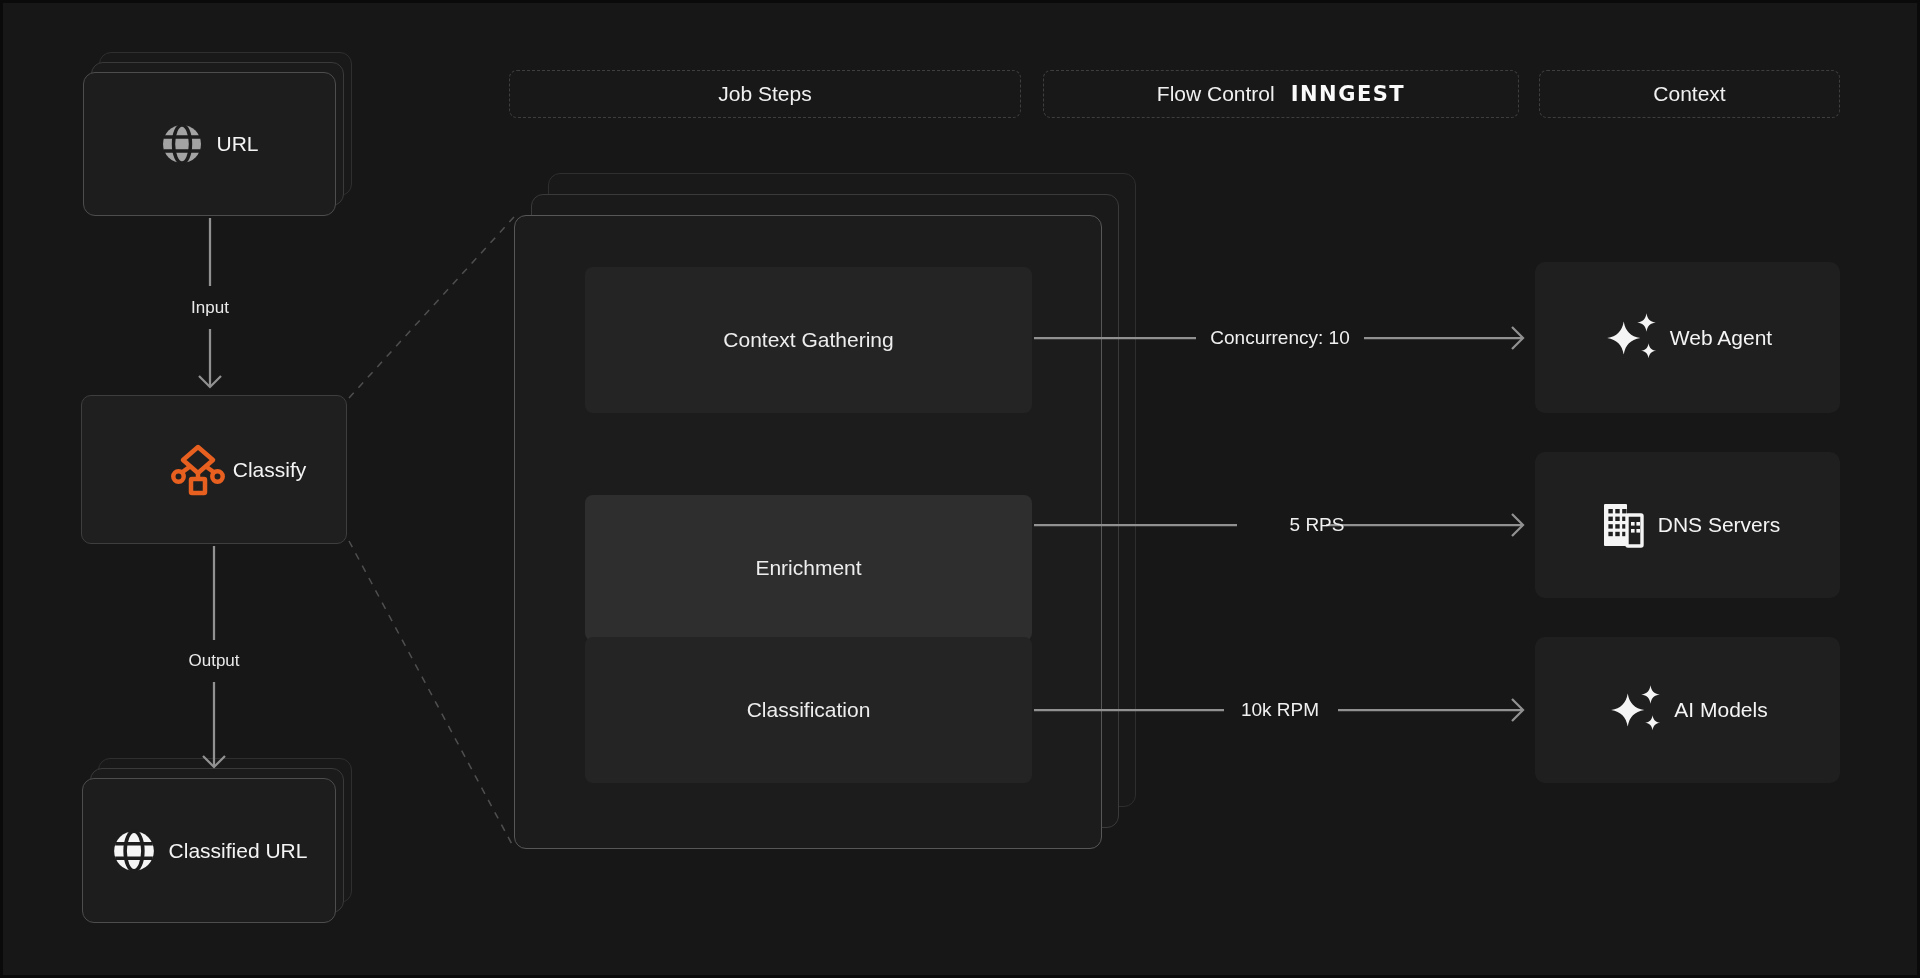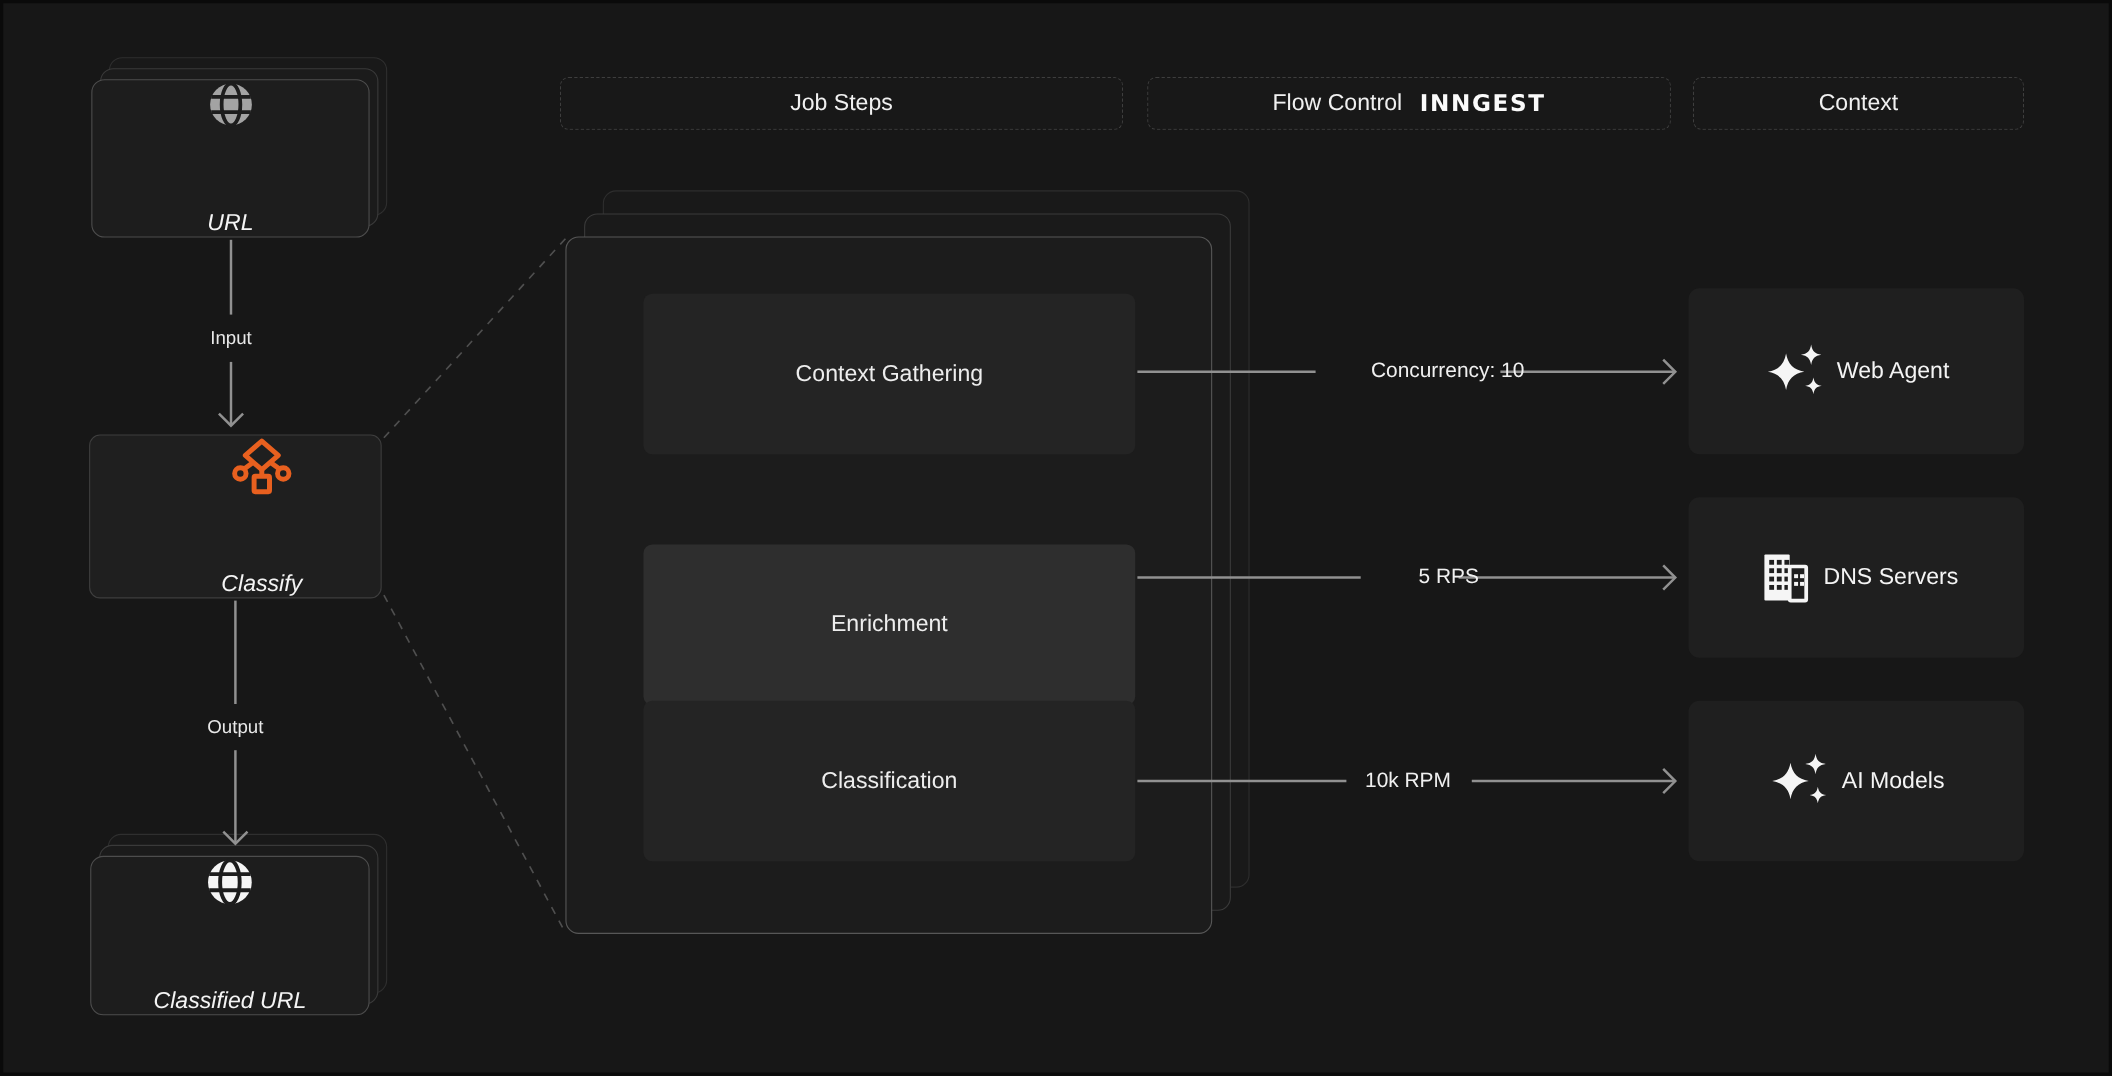--- a/index.html
+++ b/index.html
@@ -10,22 +10,22 @@
         background-size:10px 10px;}
   .abs{position:absolute;box-sizing:border-box;}
 
   
   .hdr{border:1px dashed #3e3e3e;border-radius:8px;display:flex;align-items:center;
        justify-content:center;gap:16px;font-size:21px;color:#f0f0f0;background:#181818;z-index:4;}
   .logo{font-family:"DejaVu Sans",sans-serif;font-weight:800;font-size:21px;
         letter-spacing:1.5px;color:#fafafa;}
 
   
-  .card{border-radius:12px;display:flex;flex-direction:column;align-items:center;
-        justify-content:space-between;z-index:4;font-style:italic;}
+  .card{border-radius:12px;display:flex;flex-direction:row;align-items:center;
+        justify-content:center;z-index:4;}
   .card .lbl{font-size:21px;color:#f4f4f4;}
   .stack-back{border-radius:12px;z-index:3;}
 
   .url-front{background:#1d1d1d;border:1px solid #4d4d4d;gap:12px;}
   .back1{background:#1b1b1b;border:1px solid #3a3a3a;}
   .back2{background:#191919;border:1px solid #2f2f2f;}
   .classify{background:#1f1f1f;border:1px solid #3e3e3e;border-radius:10px;gap:7px;}
 
   
   .panel{border-radius:12px;z-index:1;}
@@ -201,18 +201,18 @@
     </g>
     <g stroke="#4f4f4f" stroke-width="1.5" stroke-dasharray="7 7" fill="none">
       <path d="M349 398 L514 217"></path>
       <path d="M349 541 L514 848"></path>
     </g>
   </svg>
 
   <span class="edge-lbl" style="left:210px;top:308px;">Input</span>
   <span class="edge-lbl" style="left:214px;top:661px;">Output</span>
 
-  <span class="flow-lbl" style="left:1280px;top:338px;margin-left:36px;">Concurrency: 10</span>
+  <span class="flow-lbl" style="left:1280px;top:338px;">Concurrency: 10</span>
   <span class="flow-lbl" style="left:1317px;top:525px;">5 RPS</span>
   <span class="flow-lbl" style="left:1280px;top:710px;">10k RPM</span>
 
   <div class="frame"></div>
 </div>
 
 </body></html>

